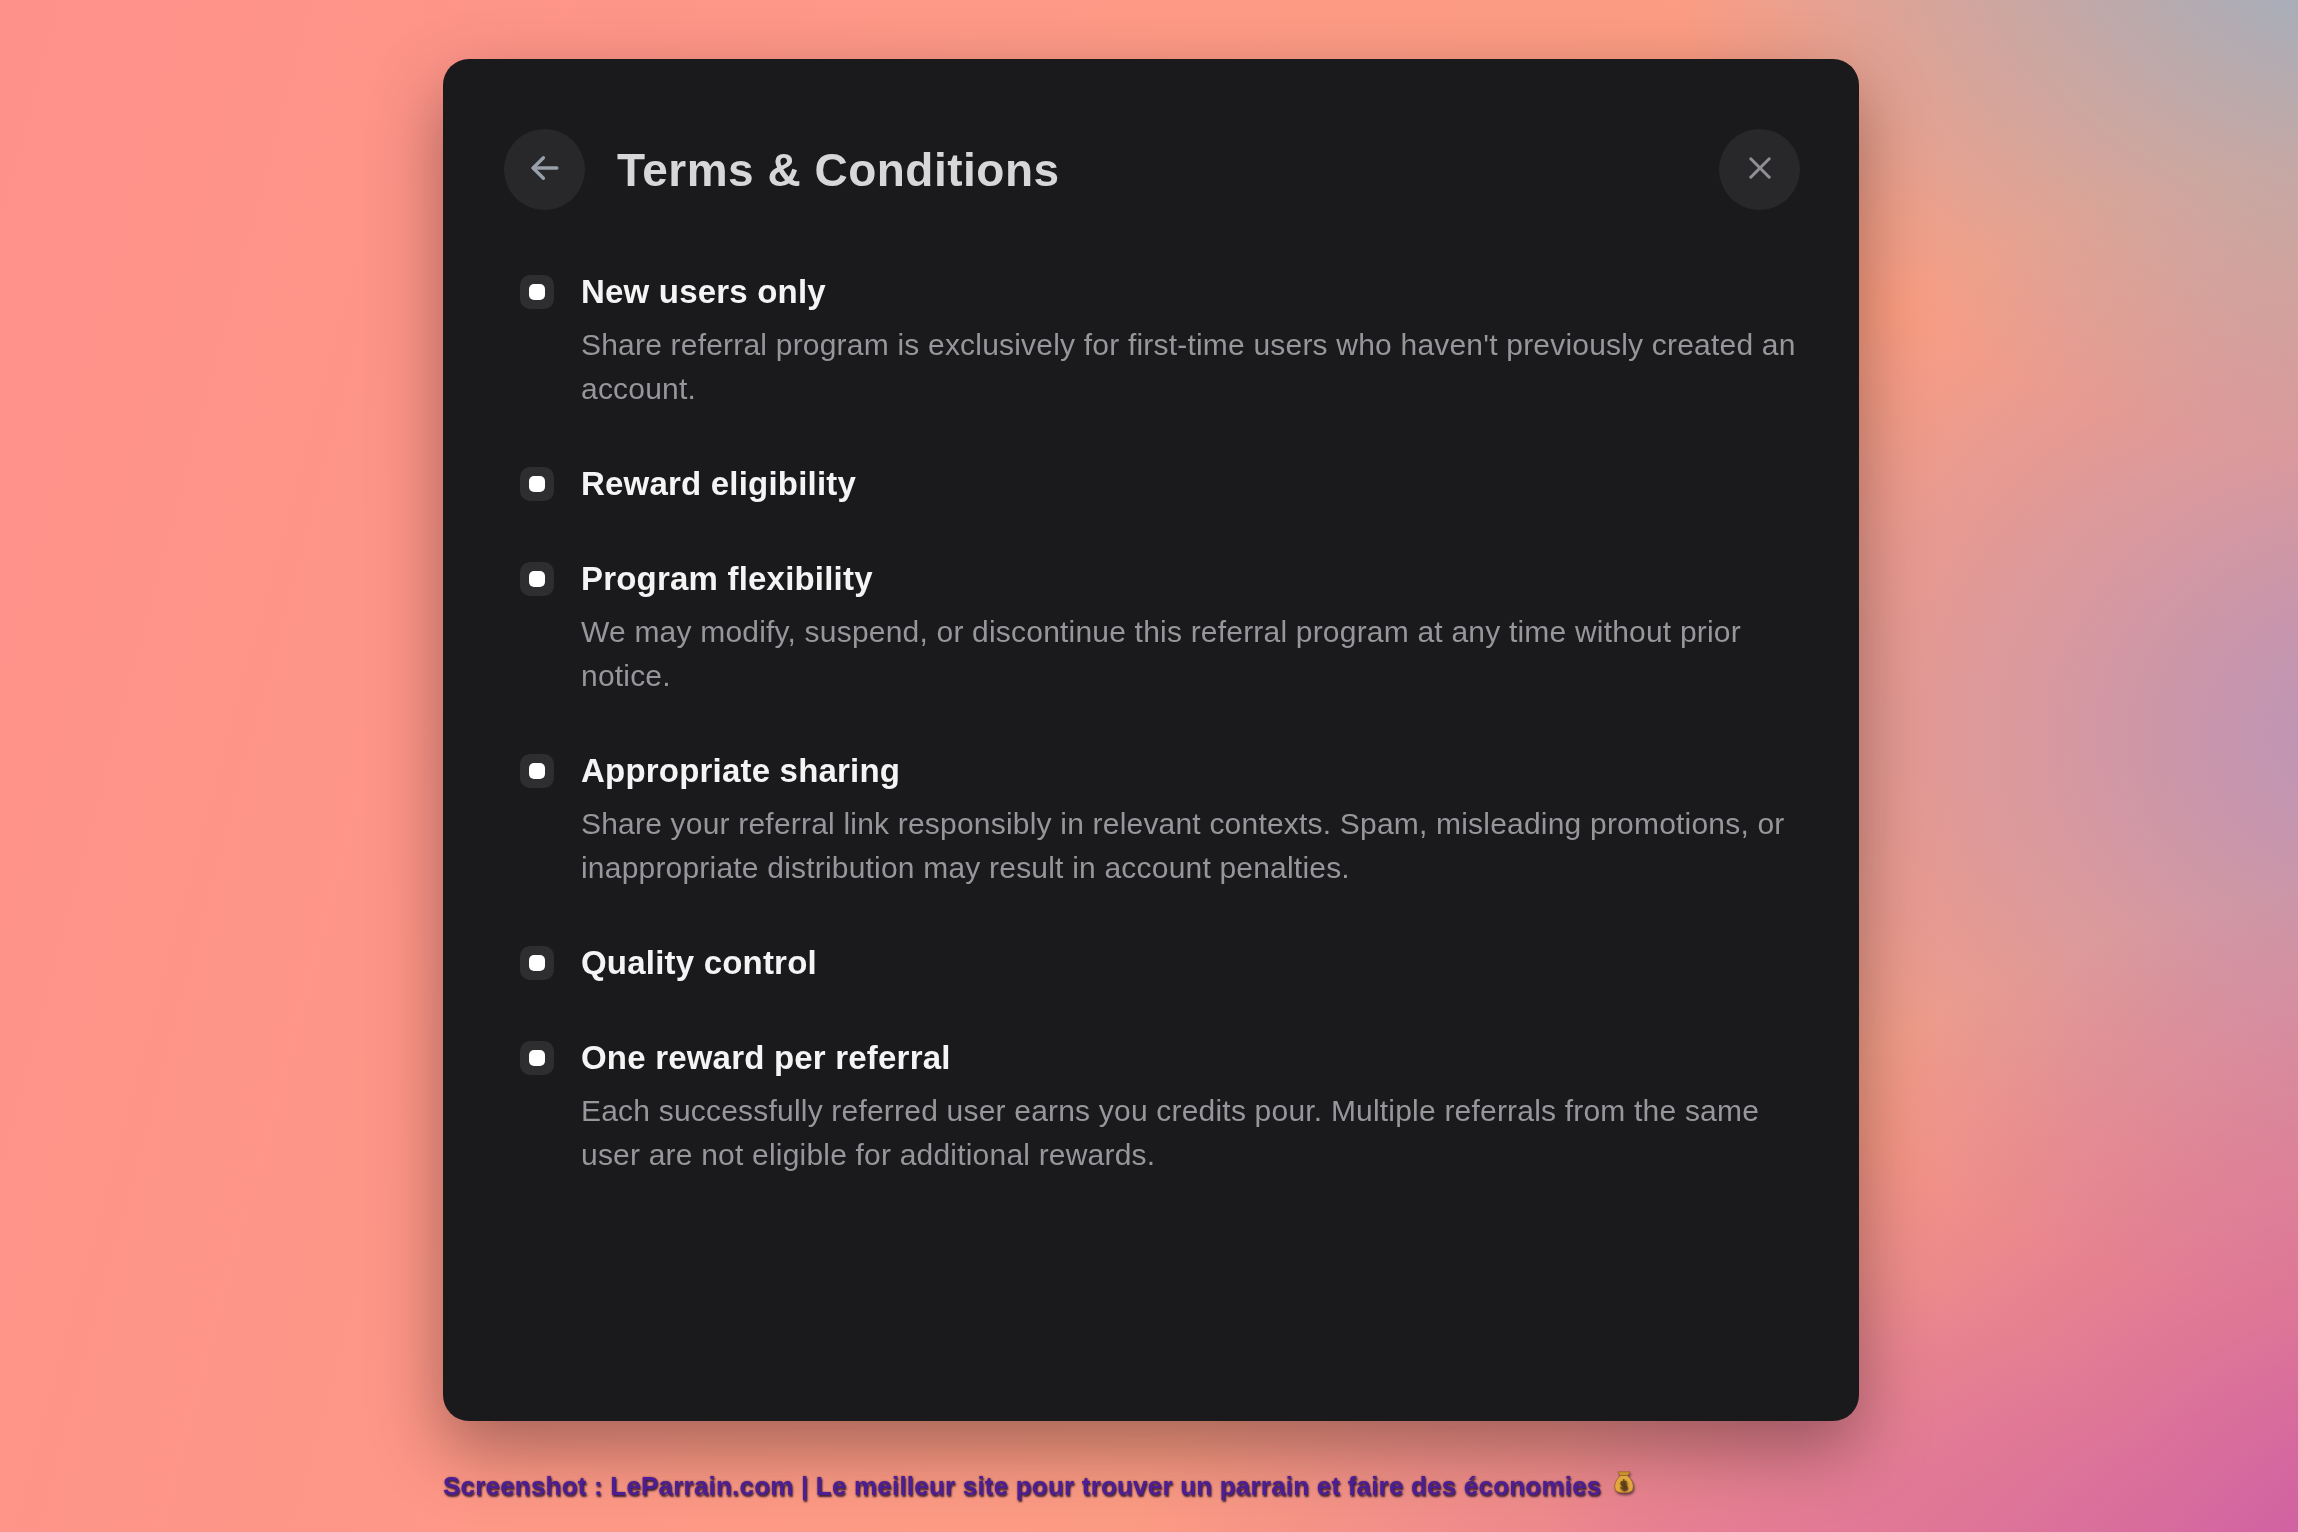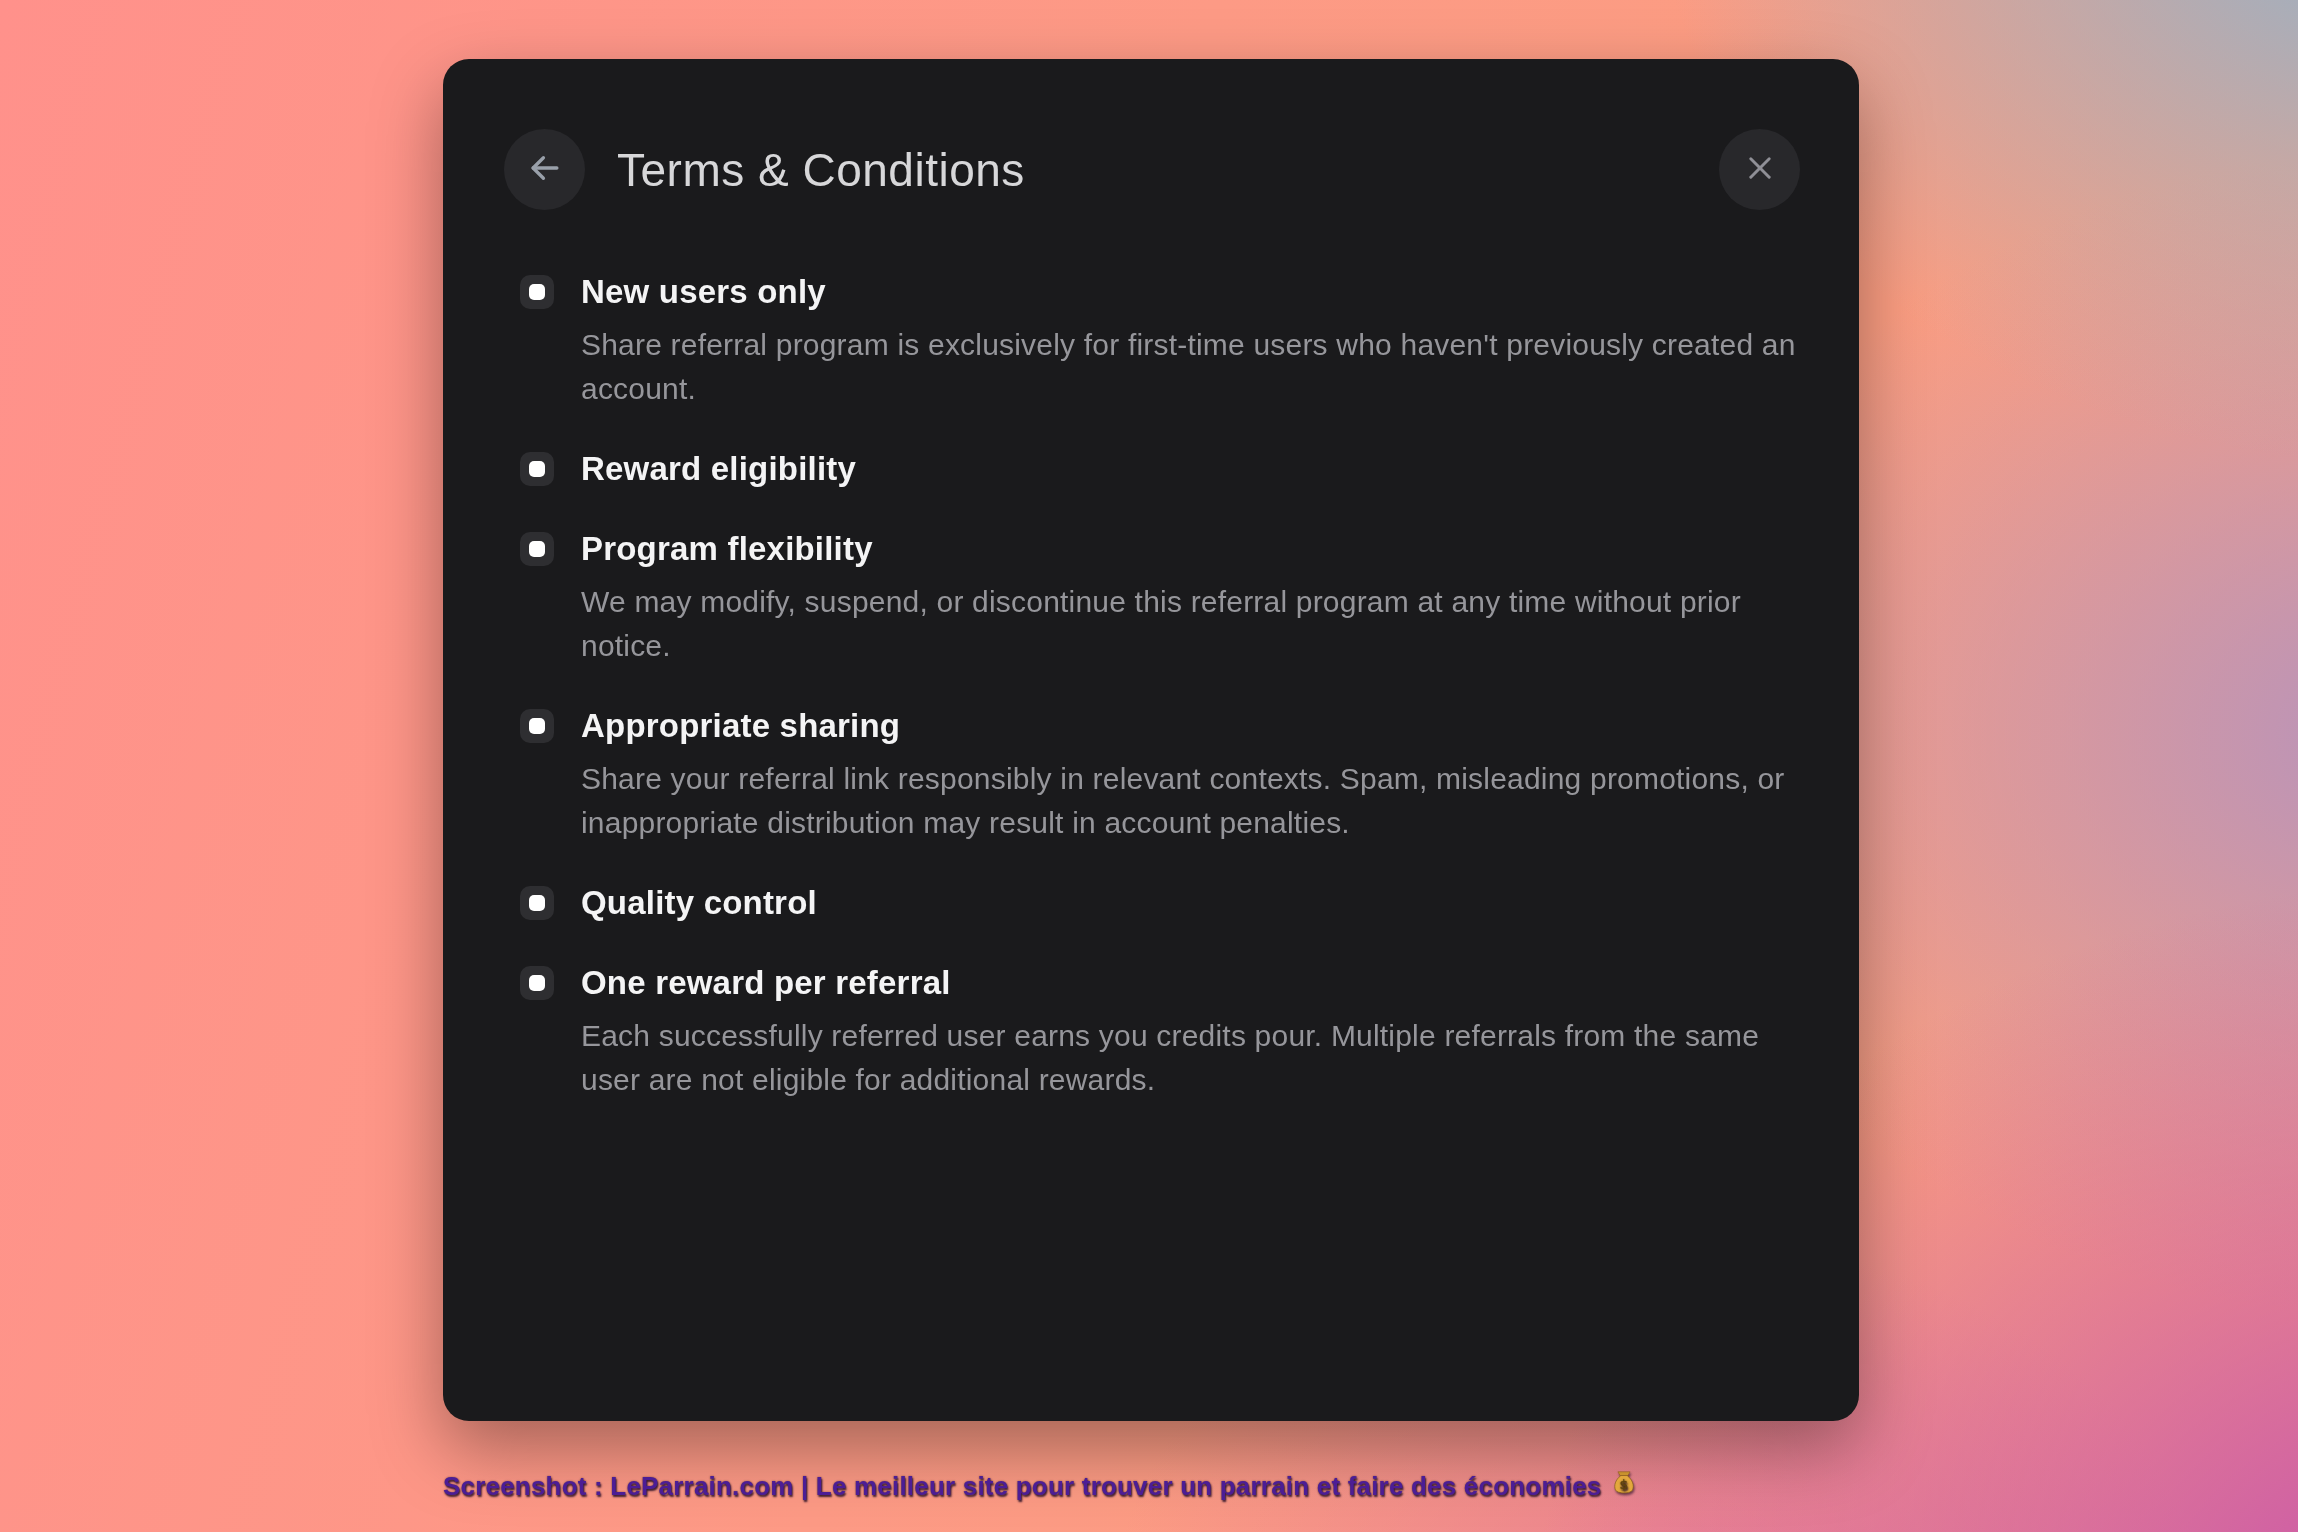--- a/index.html
+++ b/index.html
@@ -36,31 +36,31 @@
     border-radius: 50%;
     background: #28282b;
     border: none;
     display: flex; align-items: center; justify-content: center;
     cursor: pointer;
     flex: 0 0 auto;
   }
   .modal-title {
     margin-left: 32px;
     font-size: 46px;
-    font-weight: 400;
+    font-weight: 700;
     letter-spacing: 0.5px;
     color: #d7d7d9;
   }
   .close-btn { margin-left: auto; }
 
   .terms-list {
     margin: 60px 59px 8px 77px;
     display: flex;
     flex-direction: column;
-    gap: 36px;
+    gap: 51px;
   }
   .term-item {
     display: grid;
     grid-template-columns: 34px 1fr;
     column-gap: 27px;
     align-items: start;
   }
   .term-bullet {
     width: 34px; height: 34px;
     margin-top: 5px;

